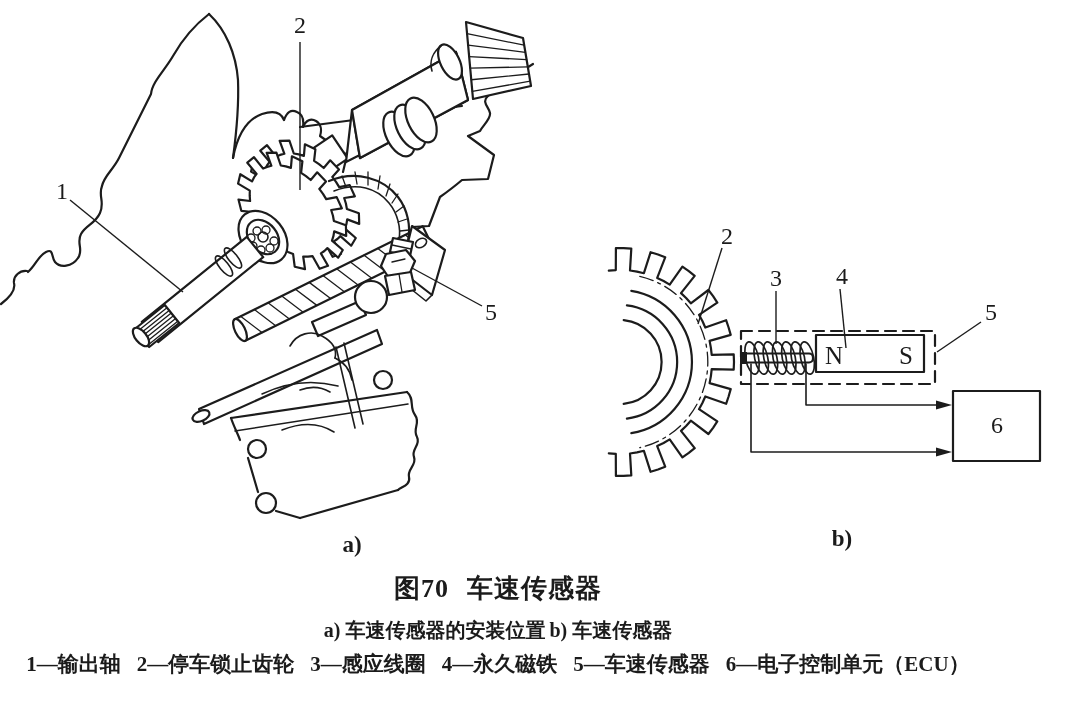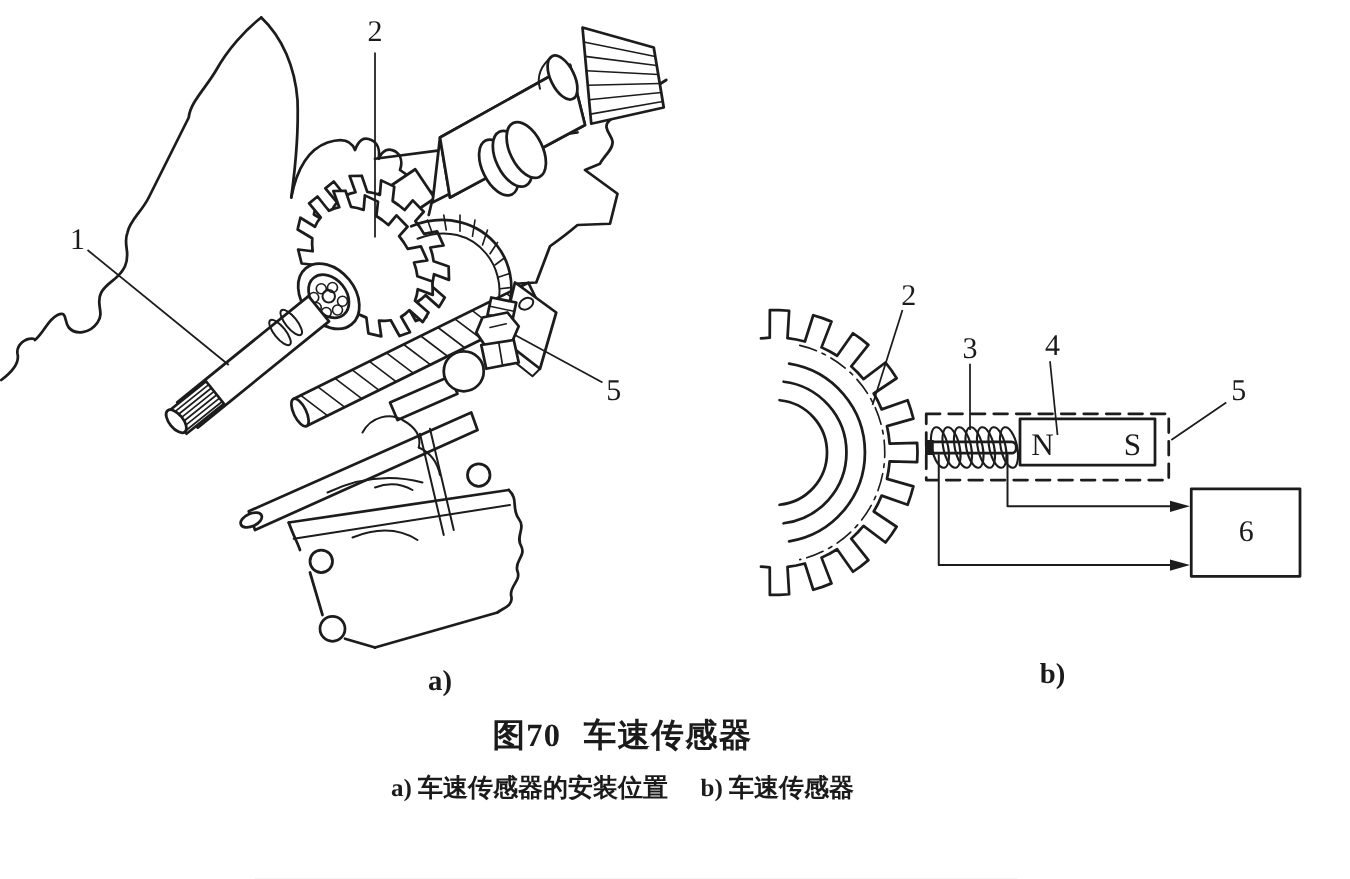--- a/index.html
+++ b/index.html
@@ -13,21 +13,21 @@
   .thin{stroke-width:1.6;}
   .hair{stroke-width:1.3;}
   .wfill{fill:#ffffff;stroke:#1c1c1c;stroke-width:2.2;stroke-linejoin:round;stroke-linecap:round;}
   .leader{fill:none;stroke:#1c1c1c;stroke-width:1.4;}
   .num{font-size:24px;}
   .panel-label{font-size:23px;font-weight:600;}
   .caption{position:absolute;left:0;width:996px;text-align:center;white-space:nowrap;}
   .cap-title{top:571px;font-size:26px;font-weight:700;letter-spacing:1px;}
   .cap-title span{margin:0 9px;}
   .cap-sub{top:617px;font-size:20px;font-weight:600;}
-  .cap-sub span{margin:0 13px;}
+  .cap-sub span{margin:0 2px;}
   .cap-legend{top:650px;font-size:21px;font-weight:700;}
   .cap-legend span{margin:0 8px;}
 </style>
 </head>
 <body>
 
 <div class="fig">
 
   <svg viewBox="0 0 1080 560" width="1080" height="560" style="position:absolute;top:0;left:0;">
 
@@ -217,13 +217,16 @@
       <text class="panel-label" x="842" y="546" text-anchor="middle">b)</text>
     </g>
   </svg>
 
   <div class="caption cap-title">
     <span>图70</span><span>车速传感器</span>
   </div>
   <div class="caption cap-sub">
     <span>a) 车速传感器的安装位置</span><span>b) 车速传感器</span>
   </div>
+  <div class="caption cap-legend">
+    <span>1—输出轴</span><span>2—停车锁止齿轮</span><span>3—感应线圈</span><span>4—永久磁铁</span><span>5—车速传感器</span><span>6—电子控制单元（ECU）</span>
+  </div>
 </div>
 
 </body></html>

